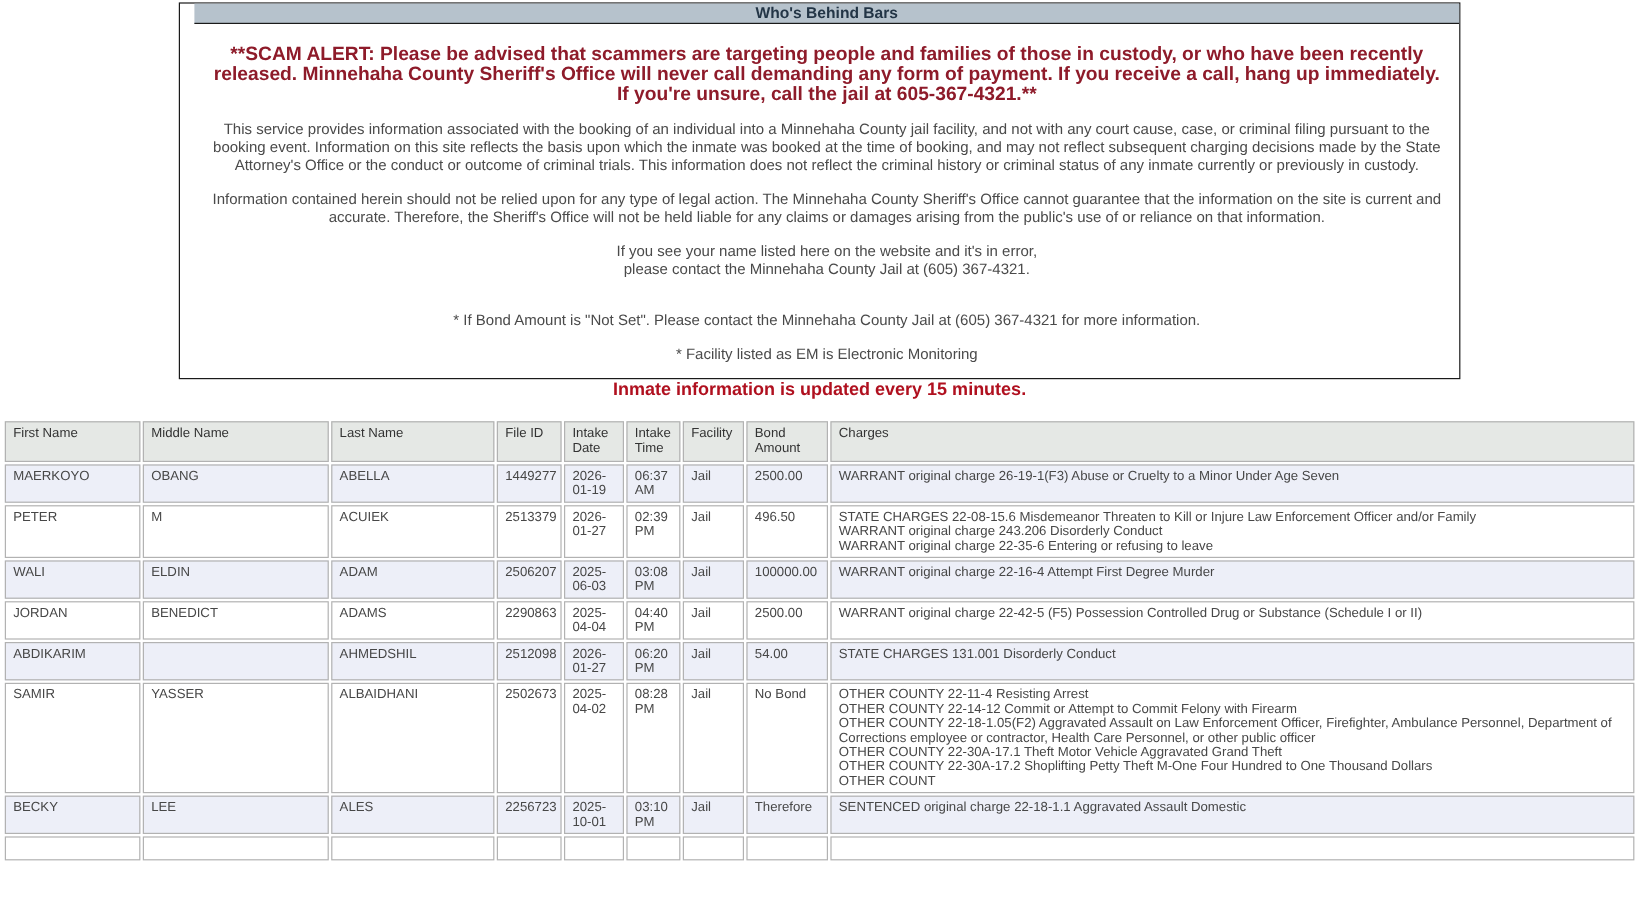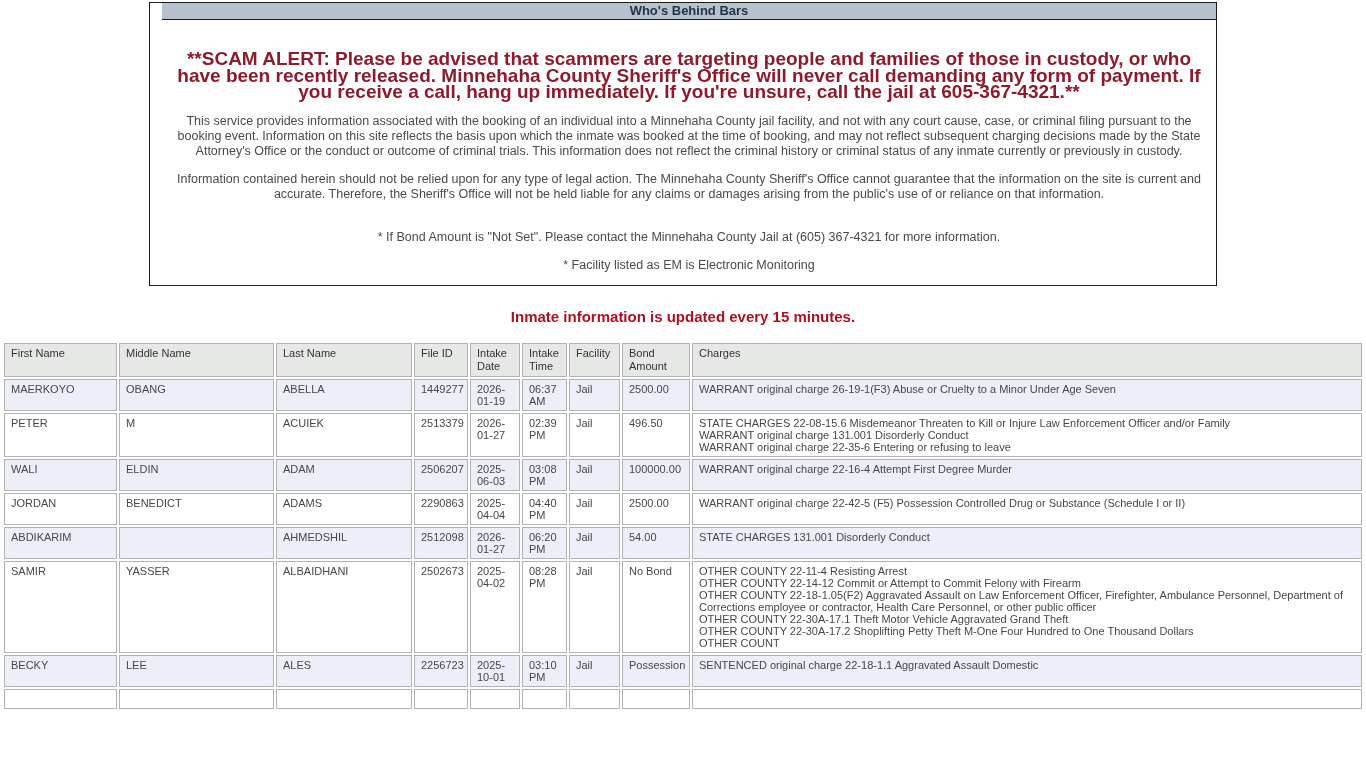--- a/index.html
+++ b/index.html
@@ -41,30 +41,29 @@
   }
   .notice-body {
     padding: 14px 10px 12px;
     text-align: center;
     font-size: 12.5px;
     line-height: 15px;
     color: var(--body-text);
   }
   .notice-body p { margin: 13px 0 0; }
   p.scam {
-    margin-top: 17px;
+    margin-top: 4px;
     font-weight: bold;
-    font-size: 19px;
+    font-size: 16px;
     line-height: 16.5px;
     color: var(--alert-red);
   }
   p.note { margin-top: 15px; }
   p.gap-xl { margin-top: 28px; }
   .update-notice {
-    margin-top: 22px;
     text-align: center;
     font-weight: bold;
     font-size: 15px;
     color: var(--update-red);
   }
   table.inmate-table {
     margin: 16px 2px 0;
     width: 1362px;
     table-layout: fixed;
     border-collapse: separate;
@@ -92,20 +91,21 @@
 </style>
 </head>
 <body>
 
 <div class="notice-box">
   <div class="notice-title">Who's Behind Bars</div>
   <div class="notice-body">
     <p class="scam">**SCAM ALERT: Please be advised that scammers are targeting people and families of those in custody, or who have been recently released. Minnehaha County Sheriff's Office will never call demanding any form of payment. If you receive a call, hang up immediately. If you're unsure, call the jail at 605-367-4321.**</p>
     <p>This service provides information associated with the booking of an individual into a Minnehaha County jail facility, and not with any court cause, case, or criminal filing pursuant to the booking event. Information on this site reflects the basis upon which the inmate was booked at the time of booking, and may not reflect subsequent charging decisions made by the State Attorney's Office or the conduct or outcome of criminal trials. This information does not reflect the criminal history or criminal status of any inmate currently or previously in custody.</p>
     <p>Information contained herein should not be relied upon for any type of legal action. The Minnehaha County Sheriff's Office cannot guarantee that the information on the site is current and accurate. Therefore, the Sheriff's Office will not be held liable for any claims or damages arising from the public's use of or reliance on that information.</p>
+    <p><span>If you see your name listed here on the website and it's in error,</span><br><span>please contact the Minnehaha County Jail at (605) 367-4321.</span></p>
     <p class="gap-xl">* If Bond Amount is "Not Set". Please contact the Minnehaha County Jail at (605) 367-4321 for more information.</p>
     <p>* Facility listed as EM is Electronic Monitoring</p>
   </div>
 </div>
 
 <div class="update-notice">Inmate information is updated every 15 minutes.</div>
 
 <table class="inmate-table">
   <colgroup>
     <col style="width:113px">
@@ -149,21 +149,21 @@
         <td>PETER</td>
         <td>M</td>
         <td>ACUIEK</td>
         <td>2513379</td>
         <td>2026-01-27</td>
         <td>02:39 PM</td>
         <td>Jail</td>
         <td>496.50</td>
         <td>
           <div class="charge-line">STATE CHARGES 22-08-15.6 Misdemeanor Threaten to Kill or Injure Law Enforcement Officer and/or Family</div>
-          <div class="charge-line">WARRANT original charge 131.001 Disorderly Conduct</div>
+          <div class="charge-line">WARRANT original charge 243.206 Disorderly Conduct</div>
           <div class="charge-line">WARRANT original charge 22-35-6 Entering or refusing to leave</div>
         </td>
       </tr>
       <tr class="alt">
         <td>WALI</td>
         <td>ELDIN</td>
         <td>ADAM</td>
         <td>2506207</td>
         <td>2025-06-03</td>
         <td>03:08 PM</td>
@@ -218,21 +218,21 @@
         </td>
       </tr>
       <tr class="alt">
         <td>BECKY</td>
         <td>LEE</td>
         <td>ALES</td>
         <td>2256723</td>
         <td>2025-10-01</td>
         <td>03:10 PM</td>
         <td>Jail</td>
-        <td>Possession</td>
+        <td>Therefore</td>
         <td>
           <div class="charge-line">SENTENCED original charge 22-18-1.1 Aggravated Assault Domestic</div>
         </td>
       </tr>
       <tr>
         <td>&nbsp;</td>
         <td>&nbsp;</td>
         <td>&nbsp;</td>
         <td>&nbsp;</td>
         <td>&nbsp;</td>

